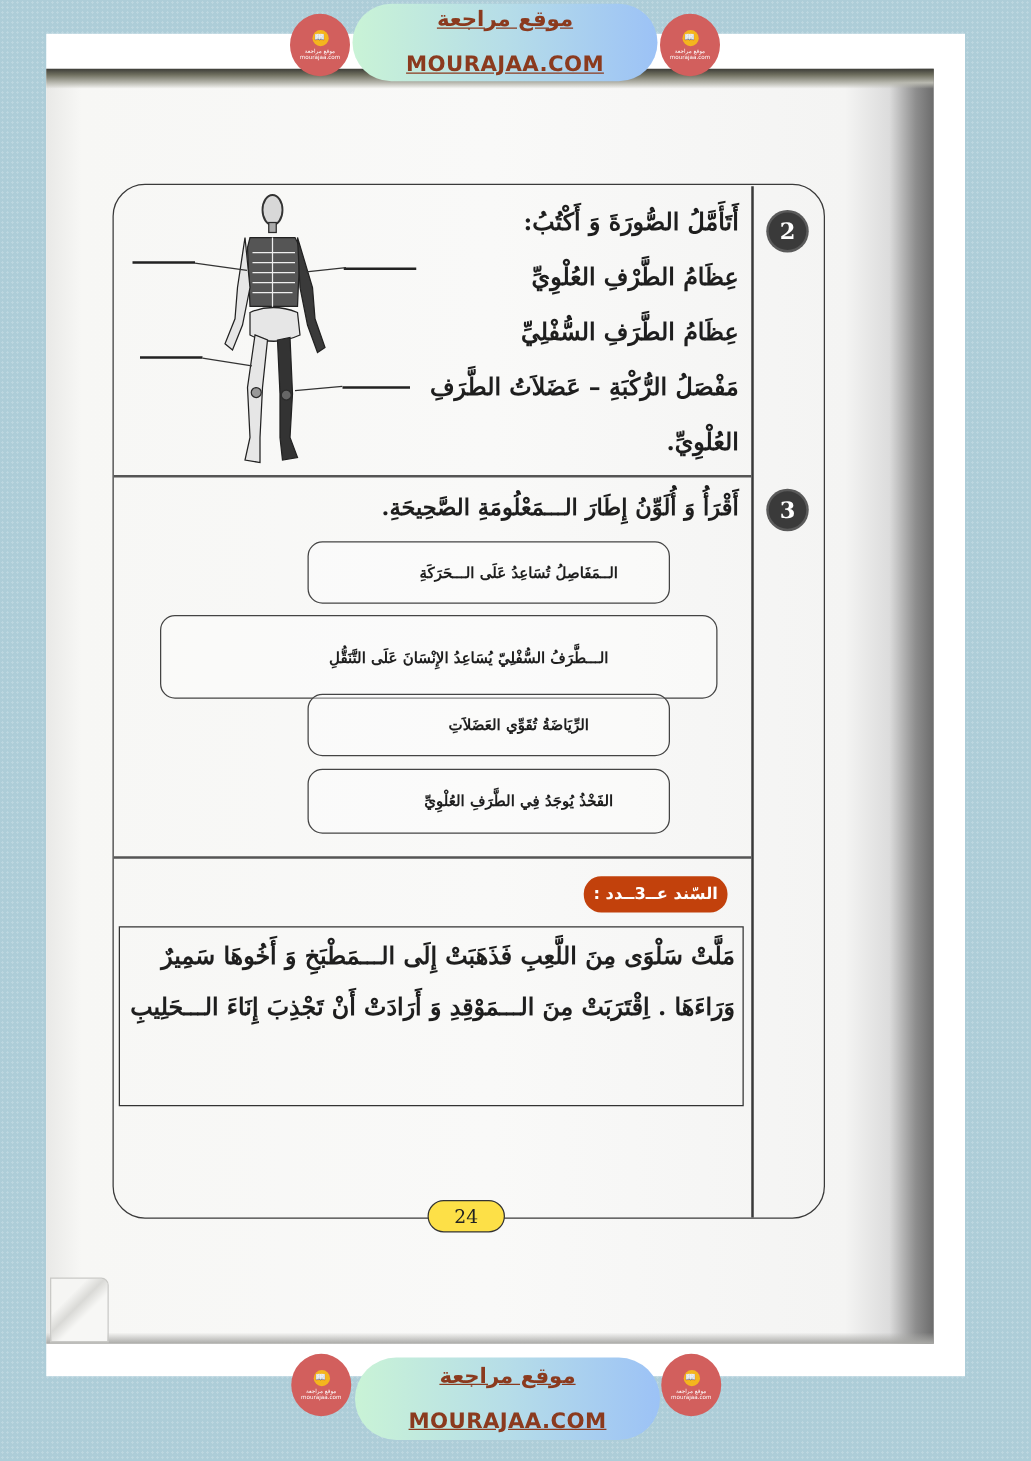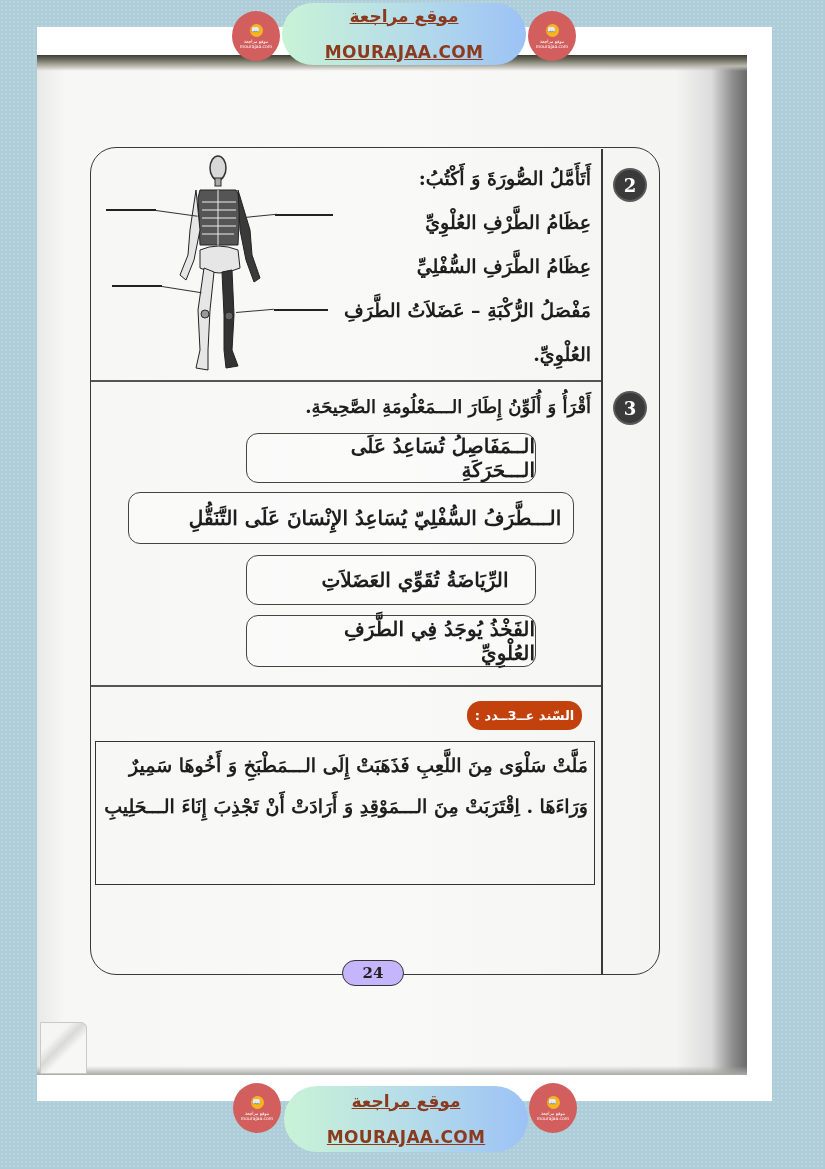--- a/index.html
+++ b/index.html
@@ -32,32 +32,32 @@
   
   .frame{position:absolute;left:90px;top:147px;width:570px;height:828px;border:1.5px solid #3a3a3a;border-radius:26px;box-sizing:border-box;}
   .vsep{position:absolute;left:601px;top:149px;width:1.5px;height:825px;background:#3a3a3a;}
   .hsep{position:absolute;left:91px;height:1.5px;width:510px;background:#555;}
   .num-badge{position:absolute;width:30px;height:30px;border-radius:50%;background:#3a3a3a;color:#fff;
     font-family:"DejaVu Serif", serif;font-weight:bold;font-size:18px;display:flex;align-items:center;justify-content:center;
     box-shadow:0 0 0 2px #5a5a5a;}
   .ar-text{position:absolute;direction:rtl;text-align:right;font-family:"DejaVu Serif", serif;font-weight:bold;color:#1e1e1e;}
   .q-line{font-size:19px;line-height:46px;}
   .opt{position:absolute;border:1.5px solid #444;border-radius:12px;box-sizing:border-box;display:flex;align-items:center;justify-content:center;
-    direction:rtl;font-family:"DejaVu Serif", serif;font-weight:bold;font-size:20px;color:#1e1e1e;background:rgba(255,255,255,0.35);padding-left:48px;}
+    direction:rtl;font-family:"DejaVu Serif", serif;font-weight:bold;font-size:12px;color:#1e1e1e;background:rgba(255,255,255,0.35);padding-left:48px;}
   .label-line{position:absolute;height:2px;background:#222;}
   .label-pointer{position:absolute;height:1px;background:#333;transform-origin:left center;}
 
   .sanad-pill{position:absolute;left:467px;top:701px;width:115px;height:29px;border-radius:14px;background:#c2410c;color:#fff;
     direction:rtl;font-family:"DejaVu Sans", sans-serif;font-weight:bold;font-size:13px;display:flex;align-items:center;justify-content:center;}
   .story-box{position:absolute;left:95px;top:741px;width:500px;height:144px;border:1.5px solid #333;box-sizing:border-box;}
   .story{position:absolute;left:104px;top:745px;width:484px;direction:rtl;text-align:justify;font-family:"DejaVu Serif", serif;font-weight:bold;font-size:19px;line-height:41px;color:#1e1e1e;}
   .dots{display:inline-block;width:260px;border-bottom:2px dotted #555;height:1px;vertical-align:middle;margin-right:6px;}
 
-  .page-pill{position:absolute;left:342px;top:960px;width:62px;height:26px;border:1.5px solid #333;border-radius:13px;background:#c4b5fd;
-    display:flex;align-items:center;justify-content:center;font-family:"DejaVu Serif", serif;font-weight:bold;font-size:15px;color:#222;box-sizing:border-box;}
+  .page-pill{position:absolute;left:342px;top:960px;width:62px;height:26px;border:1.5px solid #333;border-radius:13px;background:#fde047;
+    display:flex;align-items:center;justify-content:center;font-family:"DejaVu Serif", serif;font-weight:normal;font-size:15px;color:#222;box-sizing:border-box;}
 </style>
 </head>
 <body>
 
 <div class="card"></div>
 <div class="scan"></div>
 <div class="scan-top"></div>
 <div class="scan-bottom"></div>
 <div class="corner-fold"></div>
 
@@ -113,21 +113,21 @@
 <div class="label-line" style="left:275px;top:214px;width:58px;"></div>
 <div class="label-pointer" style="left:245px;top:217px;width:32px;transform:rotate(-6deg);"></div>
 <div class="label-line" style="left:112px;top:285px;width:50px;"></div>
 <div class="label-pointer" style="left:162px;top:286px;width:40px;transform:rotate(9deg);"></div>
 <div class="label-line" style="left:274px;top:309px;width:54px;"></div>
 <div class="label-pointer" style="left:236px;top:312px;width:38px;transform:rotate(-5deg);"></div>
 
 <div class="num-badge" style="left:615px;top:393px;">3</div>
 <div class="ar-text" style="right:234px;top:392px;width:400px;font-size:18px;line-height:30px;">أَقْرَأُ وَ أُلَوِّنُ إِطَارَ الـــمَعْلُومَةِ الصَّحِيحَةِ.</div>
 <div class="opt" style="left:246px;top:433px;width:290px;height:50px;">الــمَفَاصِلُ تُسَاعِدُ عَلَى الـــحَرَكَةِ</div>
-<div class="opt" style="left:128px;top:492px;width:446px;height:52px;">الـــطَّرَفُ السُّفْلِيّ يُسَاعِدُ الإِنْسَانَ عَلَى التَّنَقُّلِ</div>
+<div class="opt" style="left:128px;top:492px;width:446px;height:67px;">الـــطَّرَفُ السُّفْلِيّ يُسَاعِدُ الإِنْسَانَ عَلَى التَّنَقُّلِ</div>
 <div class="opt" style="left:246px;top:555px;width:290px;height:50px;">الرِّيَاضَةُ تُقَوِّي العَضَلاَتِ</div>
 <div class="opt" style="left:246px;top:615px;width:290px;height:52px;">الفَخْذُ يُوجَدُ فِي الطَّرَفِ العُلْوِيِّ</div>
 
 <div class="sanad-pill">السّند عــ3ــدد :</div>
 <div class="story-box"></div>
 <div class="story">
   <div>مَلَّتْ سَلْوَى مِنَ اللَّعِبِ فَذَهَبَتْ إِلَى الـــمَطْبَخِ وَ أَخُوهَا سَمِيرٌ</div>
   <div>وَرَاءَهَا . اِقْتَرَبَتْ مِنَ الـــمَوْقِدِ وَ أَرَادَتْ أَنْ تَجْذِبَ إِنَاءَ الـــحَلِيبِ</div>
 </div>
 

